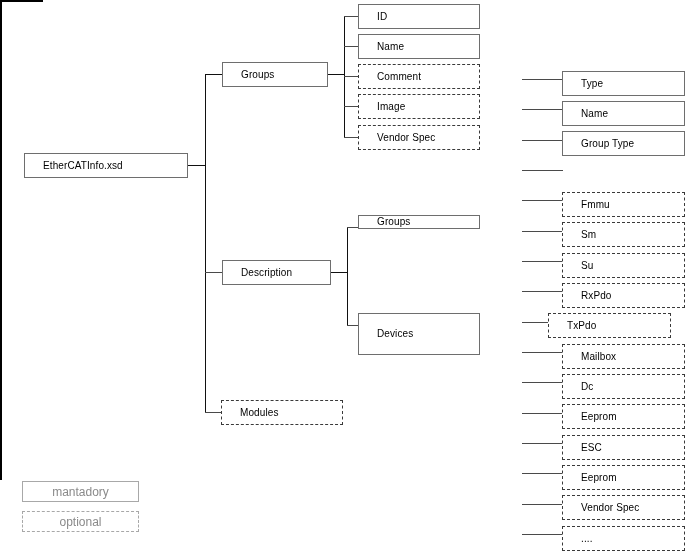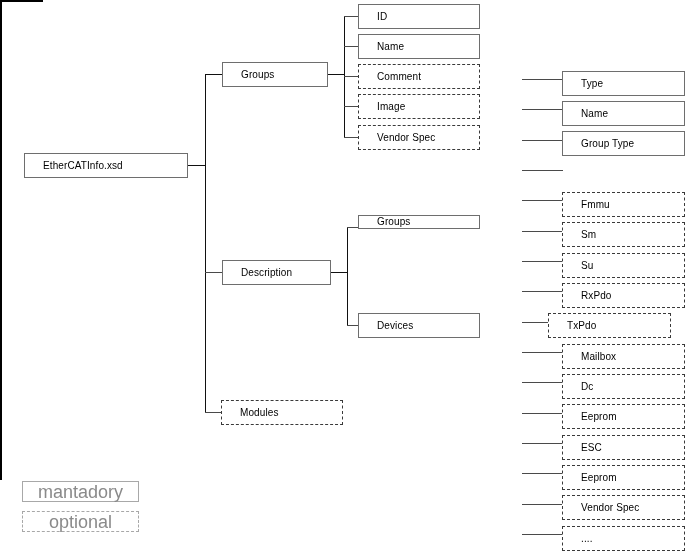--- a/index.html
+++ b/index.html
@@ -52,21 +52,21 @@
   }
 
   
   .legend-box {
     position: absolute;
     box-sizing: border-box;
     background: #ffffff;
     display: flex;
     align-items: center;
     justify-content: center;
-    font-size: 18px;
+    font-size: 12px;
     color: #8a8a8a;
     line-height: 1;
     white-space: nowrap;
   }
   .legend-box.solid { border: 1.3px solid #a8a8a8; }
   .legend-box.dashed { border: 1.3px dashed #a8a8a8; }
 </style>
 </head>
 <body>
 
@@ -137,21 +137,21 @@
   <div class="node dashed" style="left:358px; top:94px; width:122px; height:25px;">
     <span>Image</span>
   </div>
   <div class="node dashed" style="left:358px; top:125px; width:122px; height:25px;">
     <span>Vendor Spec</span>
   </div>
 
   <div class="node solid" style="left:358px; top:215px; width:122px; height:14px;">
     <span>Groups</span>
   </div>
-  <div class="node solid" style="left:358px; top:313px; width:122px; height:25px;">
+  <div class="node solid" style="left:358px; top:313px; width:122px; height:42px;">
     <span>Devices</span>
   </div>
 
   <div class="node solid" style="left:562px; top:71px; width:123px; height:25px;">
     <span>Type</span>
   </div>
   <div class="node solid" style="left:562px; top:101px; width:123px; height:25px;">
     <span>Name</span>
   </div>
   <div class="node solid" style="left:562px; top:131px; width:123px; height:25px;">

